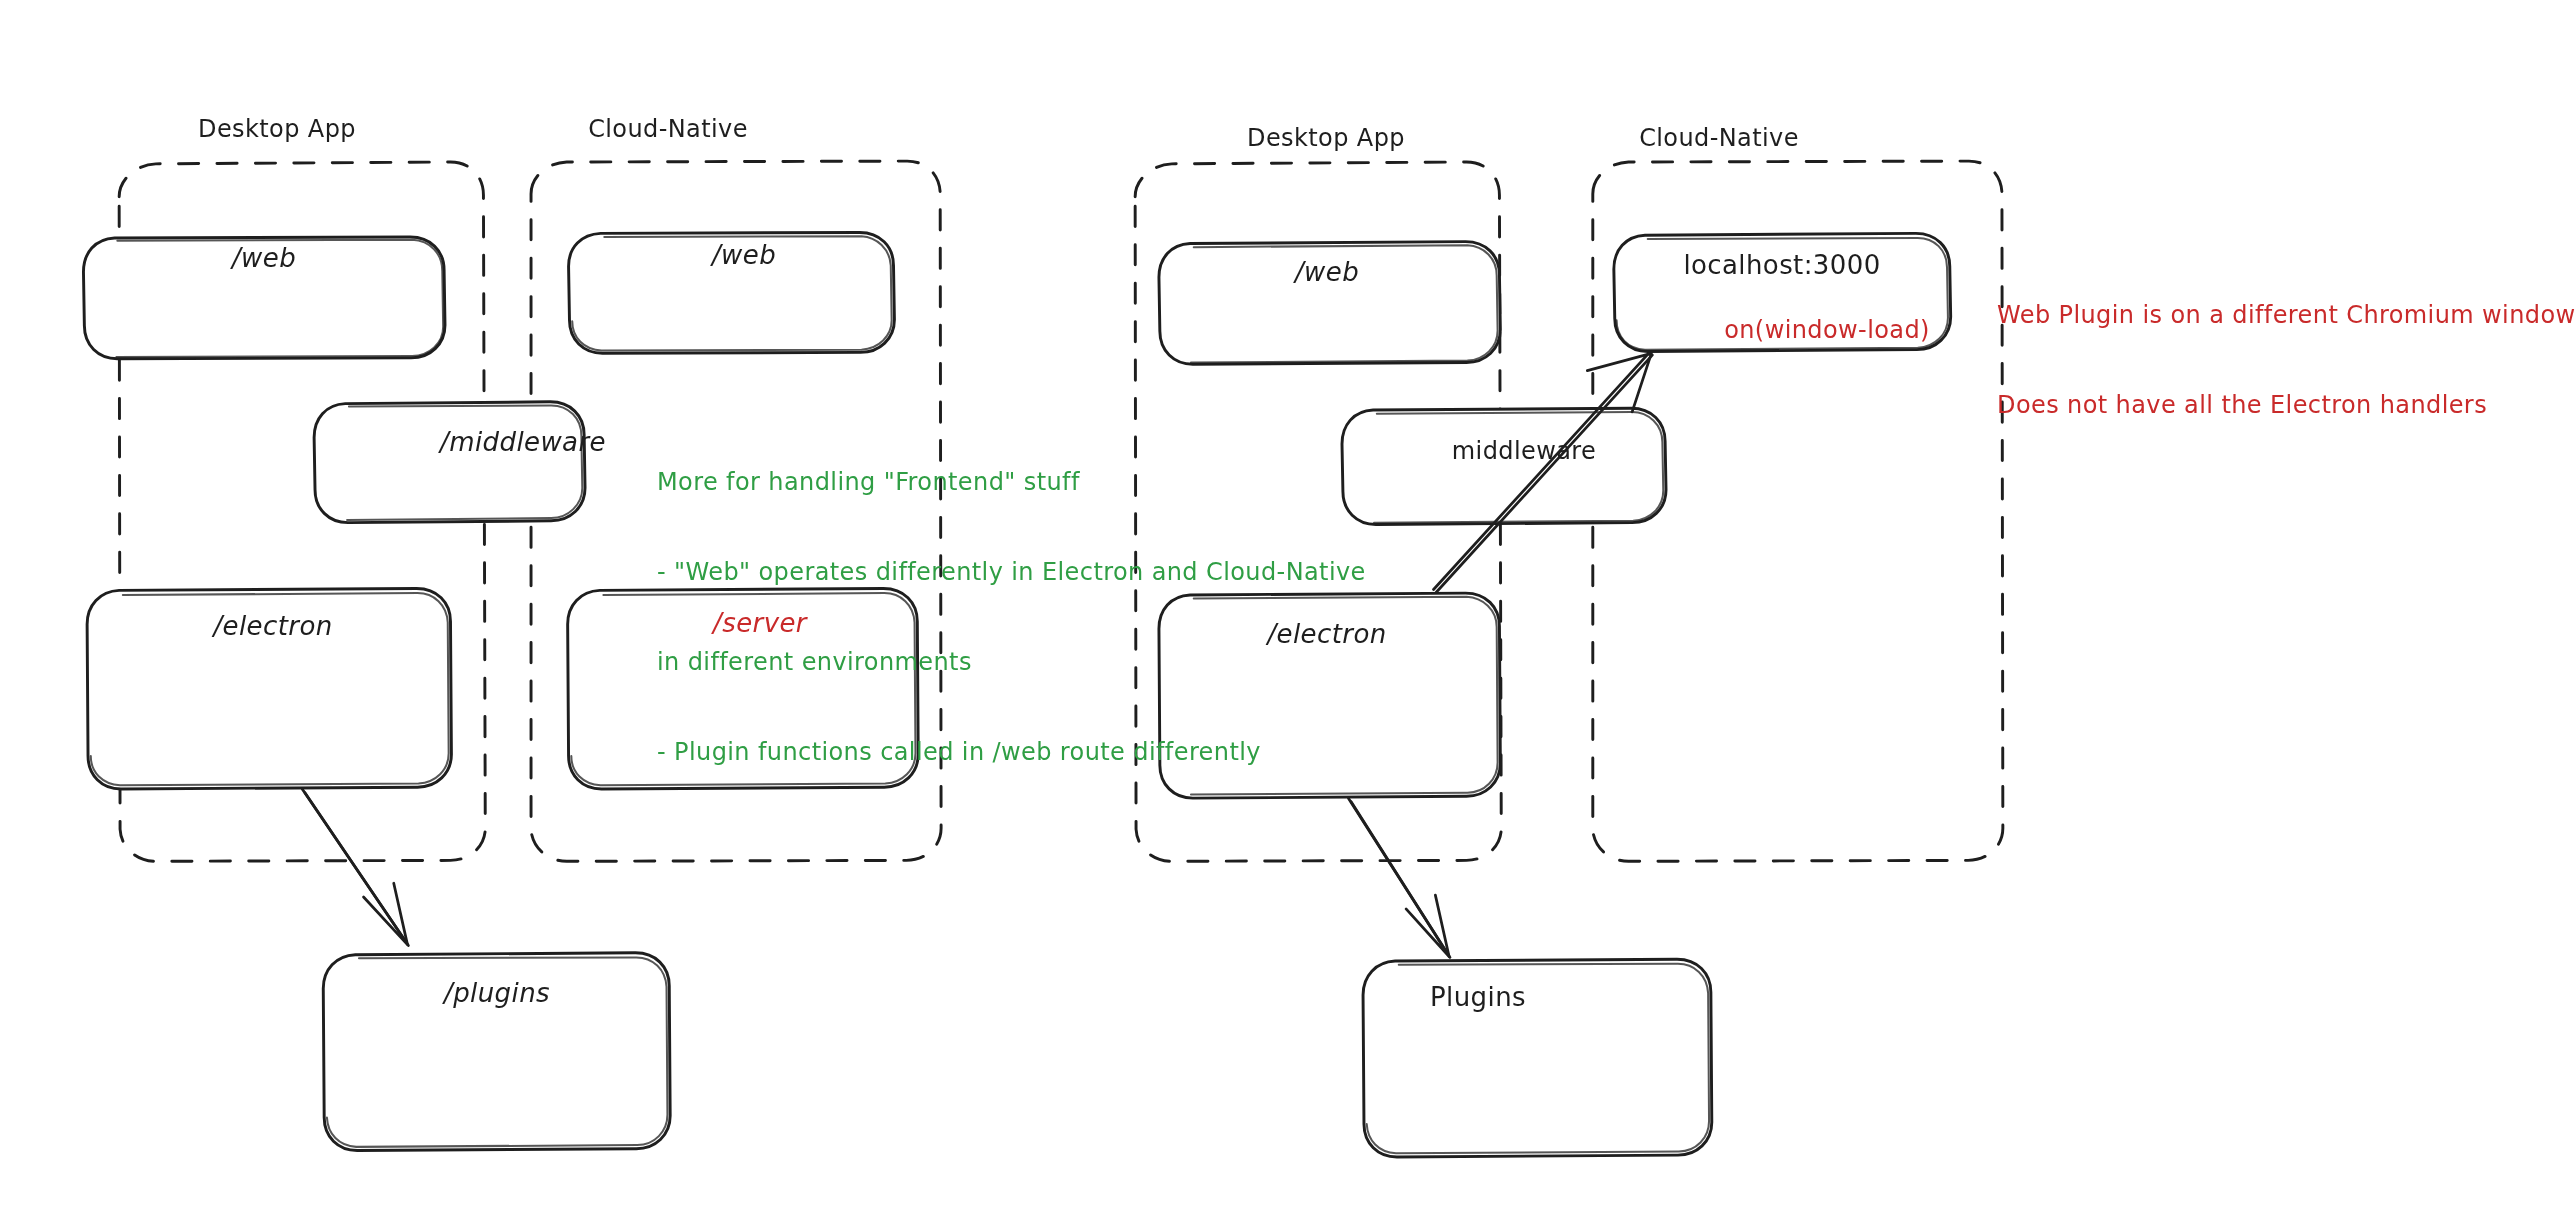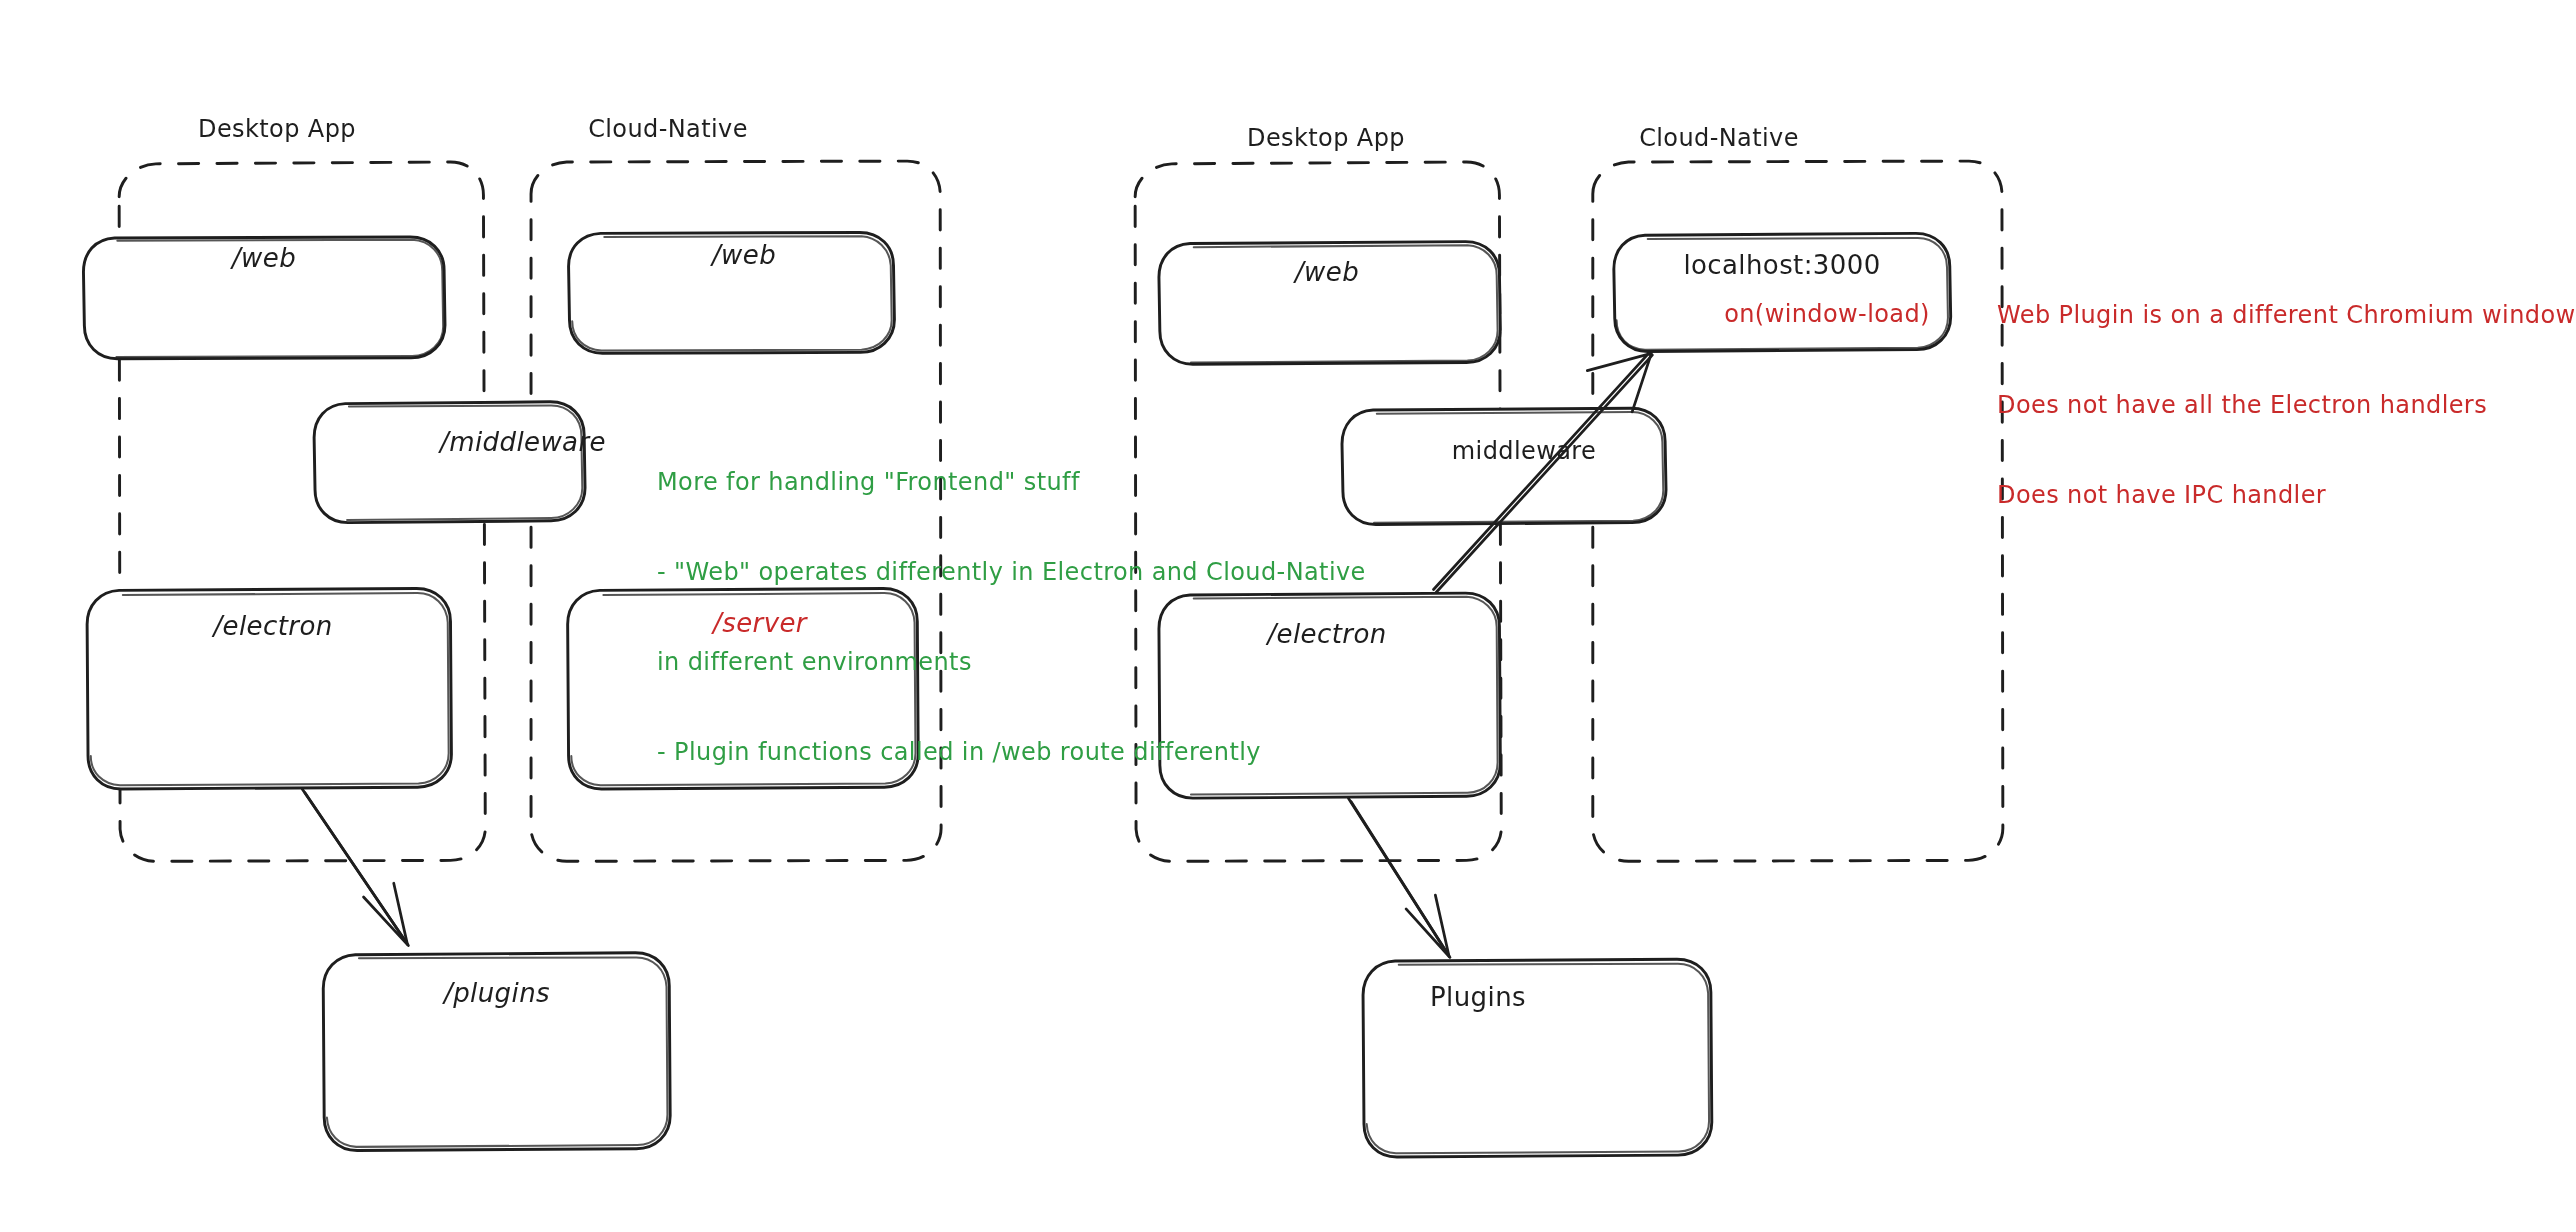--- a/index.html
+++ b/index.html
@@ -304,28 +304,27 @@
   </div>
 
   <div class="label group-title" style="left:1326px; top:124px;">Desktop App</div>
 
   <div class="label group-title" style="left:1719px; top:124px;">Cloud-Native</div>
 
   <div class="label box-label italic-hand" style="left:1327px; top:257px;">/web</div>
 
   <div class="label box-label" style="left:1782px; top:250px;">localhost:3000</div>
 
-  <div class="label box-label small red-text" style="left:1827px; top:300px;">on(window-load)</div>
+  <div class="label box-label small red-text" style="left:1827px; top:316px;">on(window-load)</div>
 
   <div class="label box-label small" style="left:1524px; top:437px;">middleware</div>
 
   <div class="label box-label italic-hand" style="left:1327px; top:619px;">/electron</div>
 
   <div class="label box-label" style="left:1478px; top:982px;">Plugins</div>
 
   <div class="label note note-red" style="left:1997px; top:240px;">
     <div>Web Plugin is on a different Chromium window</div>
     <div>Does not have all the Electron handlers</div>
-    <div>Does not have IPC handler</div>
   </div>
 
 </div>
 
 
 </body></html>

